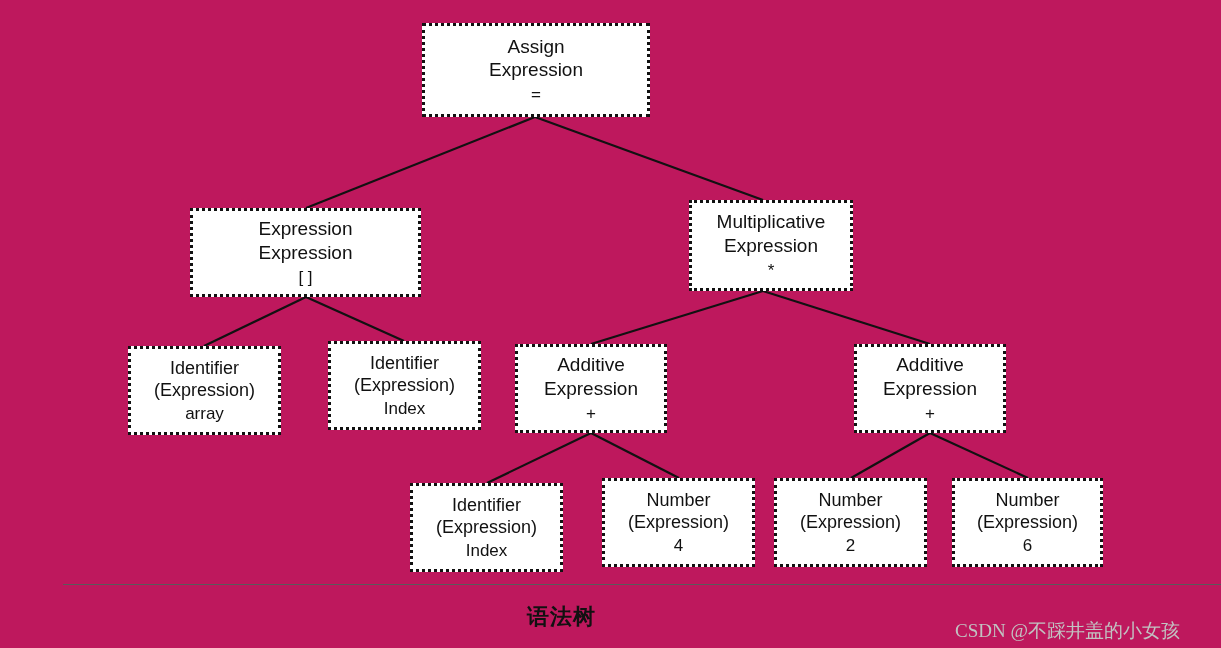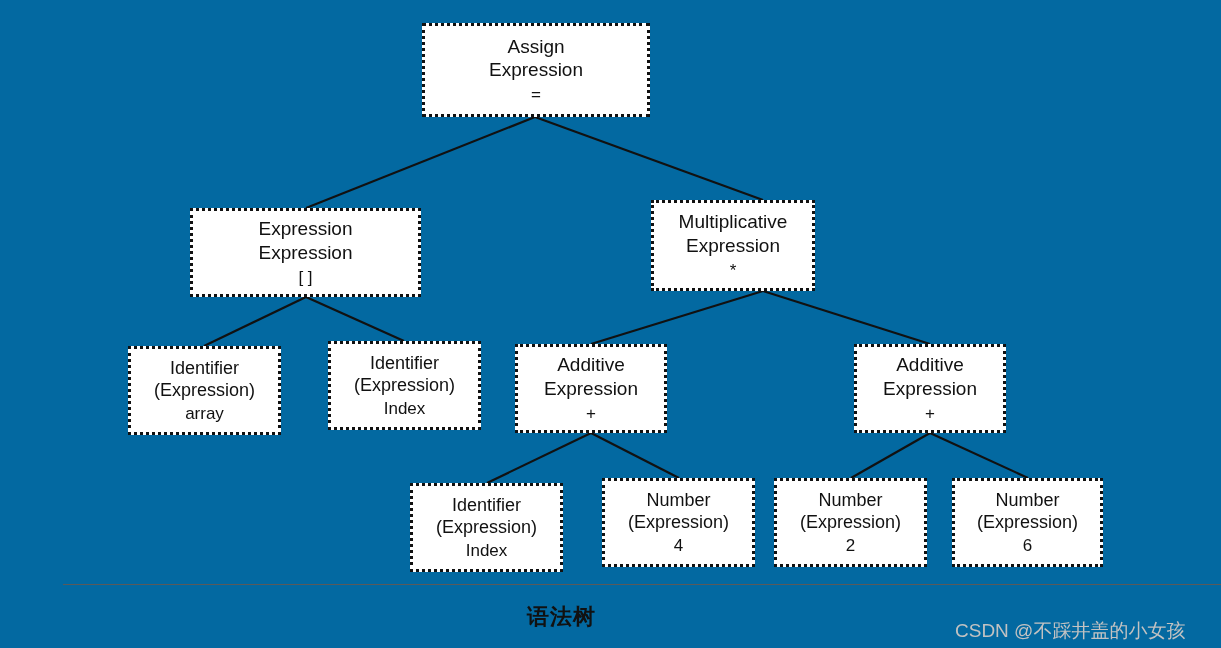--- a/index.html
+++ b/index.html
@@ -68,21 +68,21 @@
   #watermark {
     position: absolute;
     font-size: 19px;
     color: #c2c2c2;
     white-space: nowrap;
   }
 </style>
 </head>
 <body>
 
-<div id="canvas" style="background: #0369a1;">
+<div id="canvas" style="background: #be185d;">
 
   <svg id="edge-layer" viewBox="0 0 1221 648" width="1221" height="648">
       <line x1="535" y1="117" x2="306" y2="208" stroke="#111111" stroke-width="2.2"></line>
       <line x1="535" y1="117" x2="763" y2="200" stroke="#111111" stroke-width="2.2"></line>
       <line x1="306" y1="297" x2="204" y2="346" stroke="#111111" stroke-width="2.2"></line>
       <line x1="306" y1="297" x2="404" y2="341" stroke="#111111" stroke-width="2.2"></line>
       <line x1="763" y1="291" x2="591" y2="344" stroke="#111111" stroke-width="2.2"></line>
       <line x1="763" y1="291" x2="930" y2="344" stroke="#111111" stroke-width="2.2"></line>
       <line x1="591" y1="433" x2="487" y2="483" stroke="#111111" stroke-width="2.2"></line>
       <line x1="591" y1="433" x2="679" y2="478" stroke="#111111" stroke-width="2.2"></line>
@@ -94,21 +94,21 @@
       <div class="node" style="left: 422px; top: 23px; width: 228px; height: 94px;">
         <span class="ln">Assign</span>
         <span class="ln">Expression</span>
         <span class="op">=</span>
       </div>
       <div class="node" style="left: 190px; top: 208px; width: 231px; height: 89px;">
         <span class="ln">Expression</span>
         <span class="ln">Expression</span>
         <span class="op">[ ]</span>
       </div>
-      <div class="node" style="left: 651px; top: 200px; width: 164px; height: 91px; align-items: center;">
+      <div class="node" style="left: 689px; top: 200px; width: 164px; height: 91px; align-items: center;">
         <span class="ln">Multiplicative</span>
         <span class="ln">Expression</span>
         <span class="op">*</span>
       </div>
       <div class="node small" style="left: 128px; top: 346px; width: 153px; height: 89px;">
         <span class="ln">Identifier</span>
         <span class="ln">(Expression)</span>
         <span class="op">array</span>
       </div>
       <div class="node small" style="left: 328px; top: 341px; width: 153px; height: 89px;">
@@ -145,15 +145,15 @@
         <span class="ln">Number</span>
         <span class="ln">(Expression)</span>
         <span class="op">6</span>
       </div>
     </div>
 
   <div class="baseline" style="left: 63px; top: 584px; width: 1449px; background: rgb(90, 90, 90);"></div>
 
   <div id="caption" style="top: 602px; color: rgb(17, 17, 17);">语法树</div>
 
-  <div id="watermark" style="left: 955px; top: 618px; color: rgb(194, 194, 194);">CSDN @不踩井盖的小女孩</div>
+  <div id="watermark" style="left: 955px; top: 618px; color: rgb(194, 194, 194); font-family: Liberation Serif, serif;">CSDN @不踩井盖的小女孩</div>
 
 </div>
 
 </body></html>

